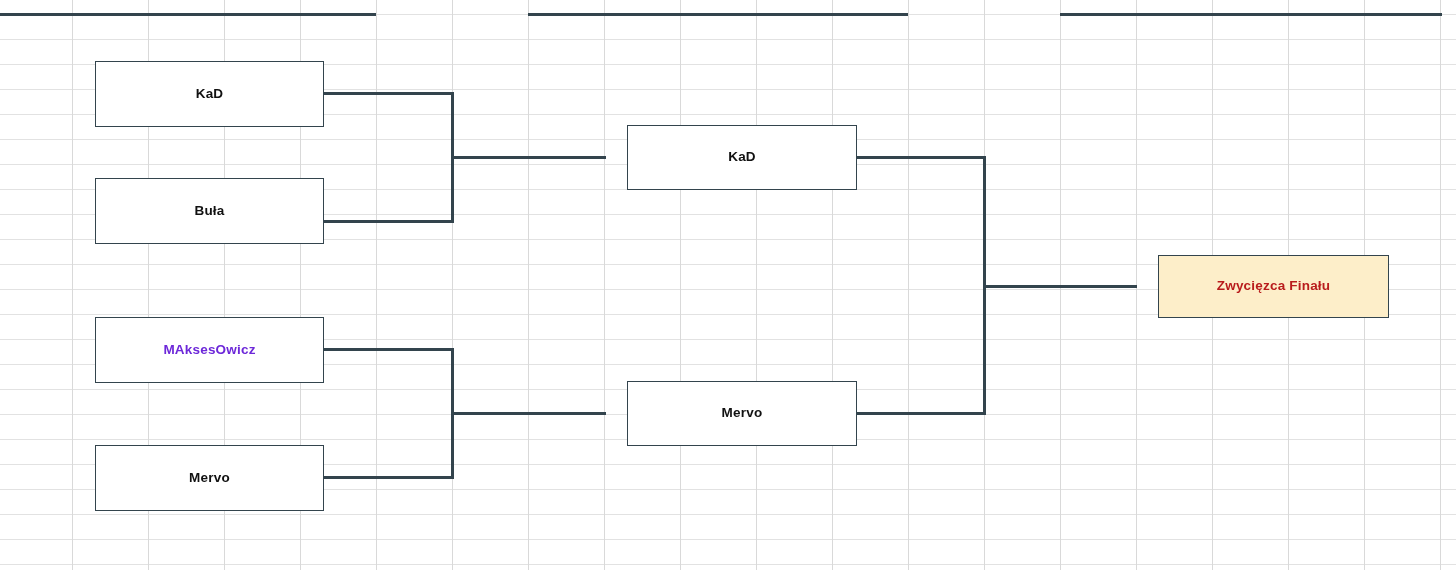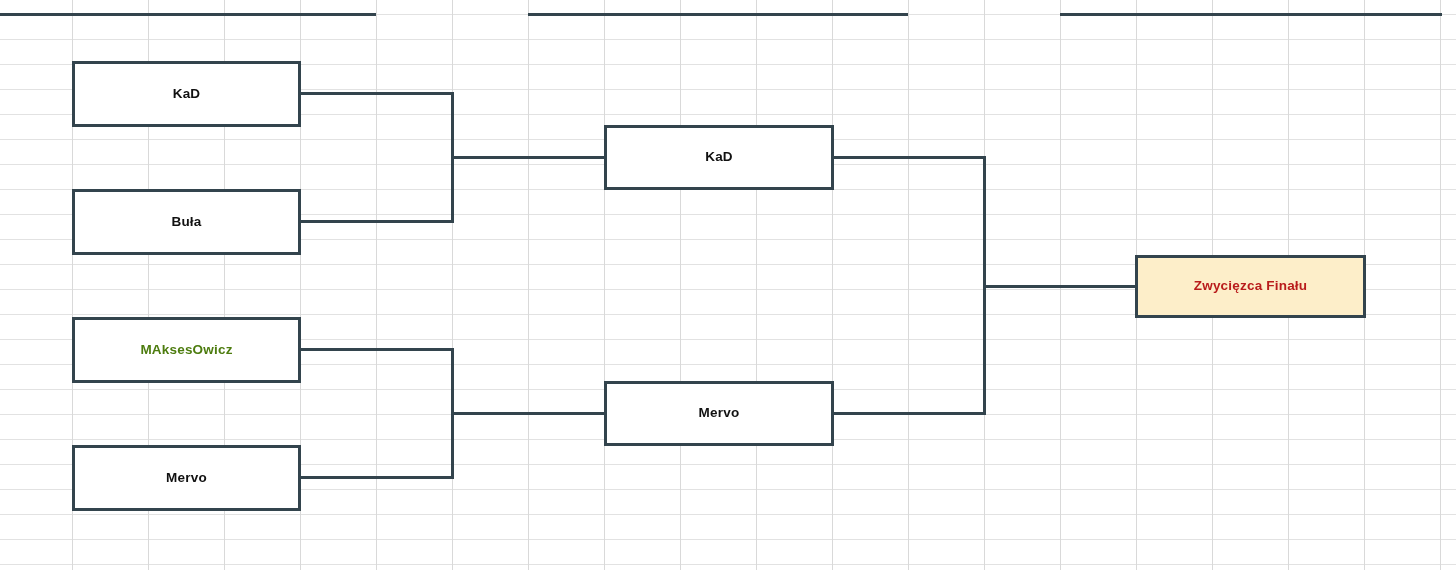--- a/index.html
+++ b/index.html
@@ -35,31 +35,32 @@
   .top-rule {
     position: absolute;
     height: 3px;
     background: #33444d;
     top: 13px;
   }
   
   .bx {
     position: absolute;
     box-sizing: border-box;
-    border: 3px solid #4d7c0f;
+    border: 1px solid #4d7c0f;
     background: #ffffff;
     display: flex;
     align-items: center;
     justify-content: center;
     font-size: 13.5px;
     font-weight: bold;
     color: #111111;
     letter-spacing: 0.2px;
     text-align: center;
     line-height: 1.1;
+    margin-left: 23px;
   }
   .bx.final {
     background: #fdeec9;
   }
   
   .ln {
     position: absolute;
     background: #33444d;
   }
   .ln.h { height: 3px; }
@@ -88,21 +89,21 @@
       <div class="ln v" style="left: 451px; top: 348px; height: 131px; background: rgb(51, 68, 77);"></div>
       <div class="ln h" style="left: 451px; top: 412px; width: 155px; background: rgb(51, 68, 77);"></div>
       <div class="ln h" style="left: 834px; top: 156px; width: 152px; background: rgb(51, 68, 77);"></div>
       <div class="ln h" style="left: 834px; top: 412px; width: 152px; background: rgb(51, 68, 77);"></div>
       <div class="ln v" style="left: 983px; top: 156px; height: 259px; background: rgb(51, 68, 77);"></div>
       <div class="ln h" style="left: 983px; top: 285px; width: 154px; background: rgb(51, 68, 77);"></div>
     </div>
 
   <div id="boxes-layer">
       <div class="bx" style="left: 72px; top: 61px; width: 229px; height: 66px; border-color: rgb(51, 68, 77); color: rgb(17, 17, 17); background: rgb(255, 255, 255);">KaD</div>
-      <div class="bx" style="left: 72px; top: 189px; width: 229px; height: 66px; border-color: rgb(51, 68, 77); color: rgb(17, 17, 17); background: rgb(255, 255, 255);">Buła</div>
-      <div class="bx" style="left: 72px; top: 317px; width: 229px; height: 66px; border-color: rgb(51, 68, 77); color: #4d7c0f; background: rgb(255, 255, 255);">MAksesOwicz</div>
+      <div class="bx" style="left: 72px; top: 178px; width: 229px; height: 66px; border-color: rgb(51, 68, 77); color: rgb(17, 17, 17); background: rgb(255, 255, 255);">Buła</div>
+      <div class="bx" style="left: 72px; top: 317px; width: 229px; height: 66px; border-color: rgb(51, 68, 77); color: #6d28d9; background: rgb(255, 255, 255);">MAksesOwicz</div>
       <div class="bx" style="left: 72px; top: 445px; width: 229px; height: 66px; border-color: rgb(51, 68, 77); color: rgb(17, 17, 17); background: rgb(255, 255, 255);">Mervo</div>
       <div class="bx" style="left: 604px; top: 125px; width: 230px; height: 65px; border-color: rgb(51, 68, 77); color: rgb(17, 17, 17); background: rgb(255, 255, 255);">KaD</div>
       <div class="bx" style="left: 604px; top: 381px; width: 230px; height: 65px; border-color: rgb(51, 68, 77); color: rgb(17, 17, 17); background: rgb(255, 255, 255);">Mervo</div>
       <div class="bx final" style="left: 1135px; top: 255px; width: 231px; height: 63px; border-color: rgb(51, 68, 77); color: #b91c1c; background: rgb(253, 238, 201);">Zwycięzca Finału</div>
     </div>
 
 </div>
 
 </body></html>

